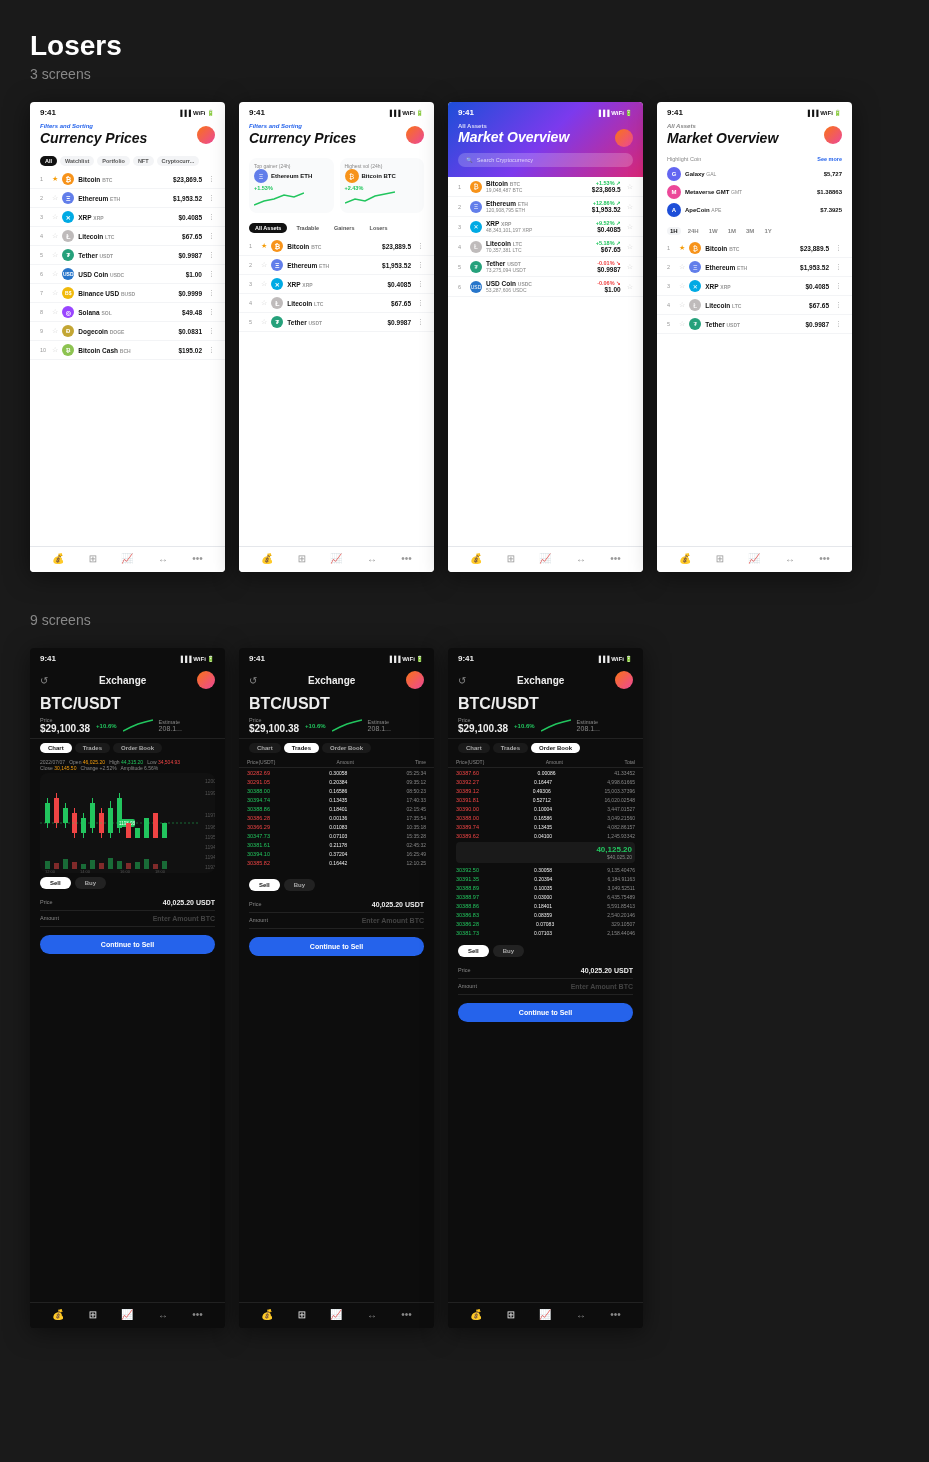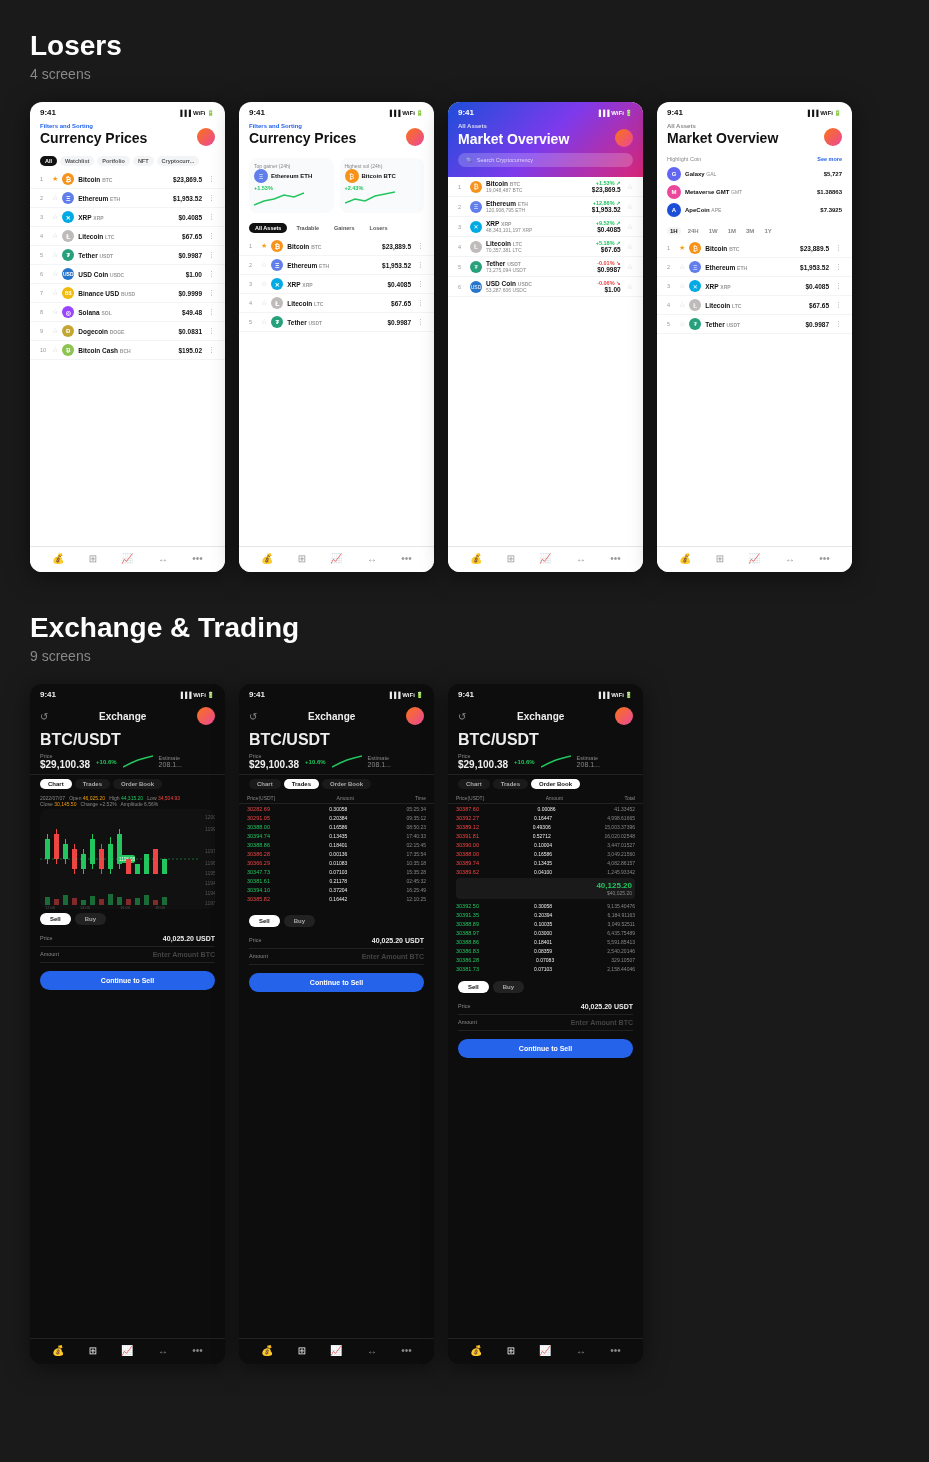--- a/index.html
+++ b/index.html
@@ -23,21 +23,21 @@
       margin-bottom: 20px;
     }
     .screens-row {
       display: flex;
       gap: 14px;
       margin-bottom: 40px;
       flex-wrap: nowrap;
     }
     .phone-frame {
       background: #fff;
-      border-radius: 12px;
+      border-radius: 4px;
       overflow: hidden;
       width: 195px;
       min-height: 460px;
       flex-shrink: 0;
       box-shadow: 0 4px 24px rgba(0,0,0,0.5);
       position: relative;
       font-size: 6px;
       color: #111;
     }
     .phone-frame.dark {
@@ -73,21 +73,22 @@
     .avatar-circle {
       width: 18px;
       height: 18px;
       border-radius: 50%;
       background: linear-gradient(135deg, #f97316, #ec4899);
       flex-shrink: 0;
     }
     .header-row {
       display: flex;
       justify-content: space-between;
-      align-items: flex-end;
+      align-items: center;
+      font-style: italic;
     }
     .tab-pills {
       display: flex;
       gap: 3px;
       padding: 4px 10px;
       overflow: hidden;
     }
     .tab-pill {
       padding: 2px 5px;
       border-radius: 10px;
@@ -347,21 +348,21 @@
     .busd-color { background: #f0b90b; }
     .sol-color { background: #9945ff; }
     .doge-color { background: #c3a634; }
     .bch-color { background: #8dc351; }
   </style>
 </head>
 <body>
 
 <div>
   <h1 class="section-title">Losers</h1>
-  <p class="section-subtitle">4 screens</p>
+  <p class="section-subtitle">3 screens</p>
 
   <div class="screens-row">
 
     <div class="phone-frame" style="height:470px;">
       <div class="phone-status-bar">
         <span class="status-time">9:41</span>
         <div class="status-icons">
           <span>▐▐▐</span>
           <span>WiFi</span>
           <span>🔋</span>
@@ -814,21 +815,20 @@
         <span class="nav-icon">📈</span>
         <span class="nav-icon">↔</span>
         <span class="nav-icon">•••</span>
       </div>
     </div>
 
   </div>
 </div>
 
 <div>
-  <h1 class="section-title">Exchange &amp; Trading</h1>
   <p class="section-subtitle">9 screens</p>
 
   <div class="screens-row">
 
     <div class="phone-frame dark" style="height:680px;">
       <div class="phone-status-bar" style="color:#eee;">
         <span class="status-time">9:41</span>
         <div class="status-icons">
             <span>▐▐▐ WiFi 🔋</span>
           </div>

